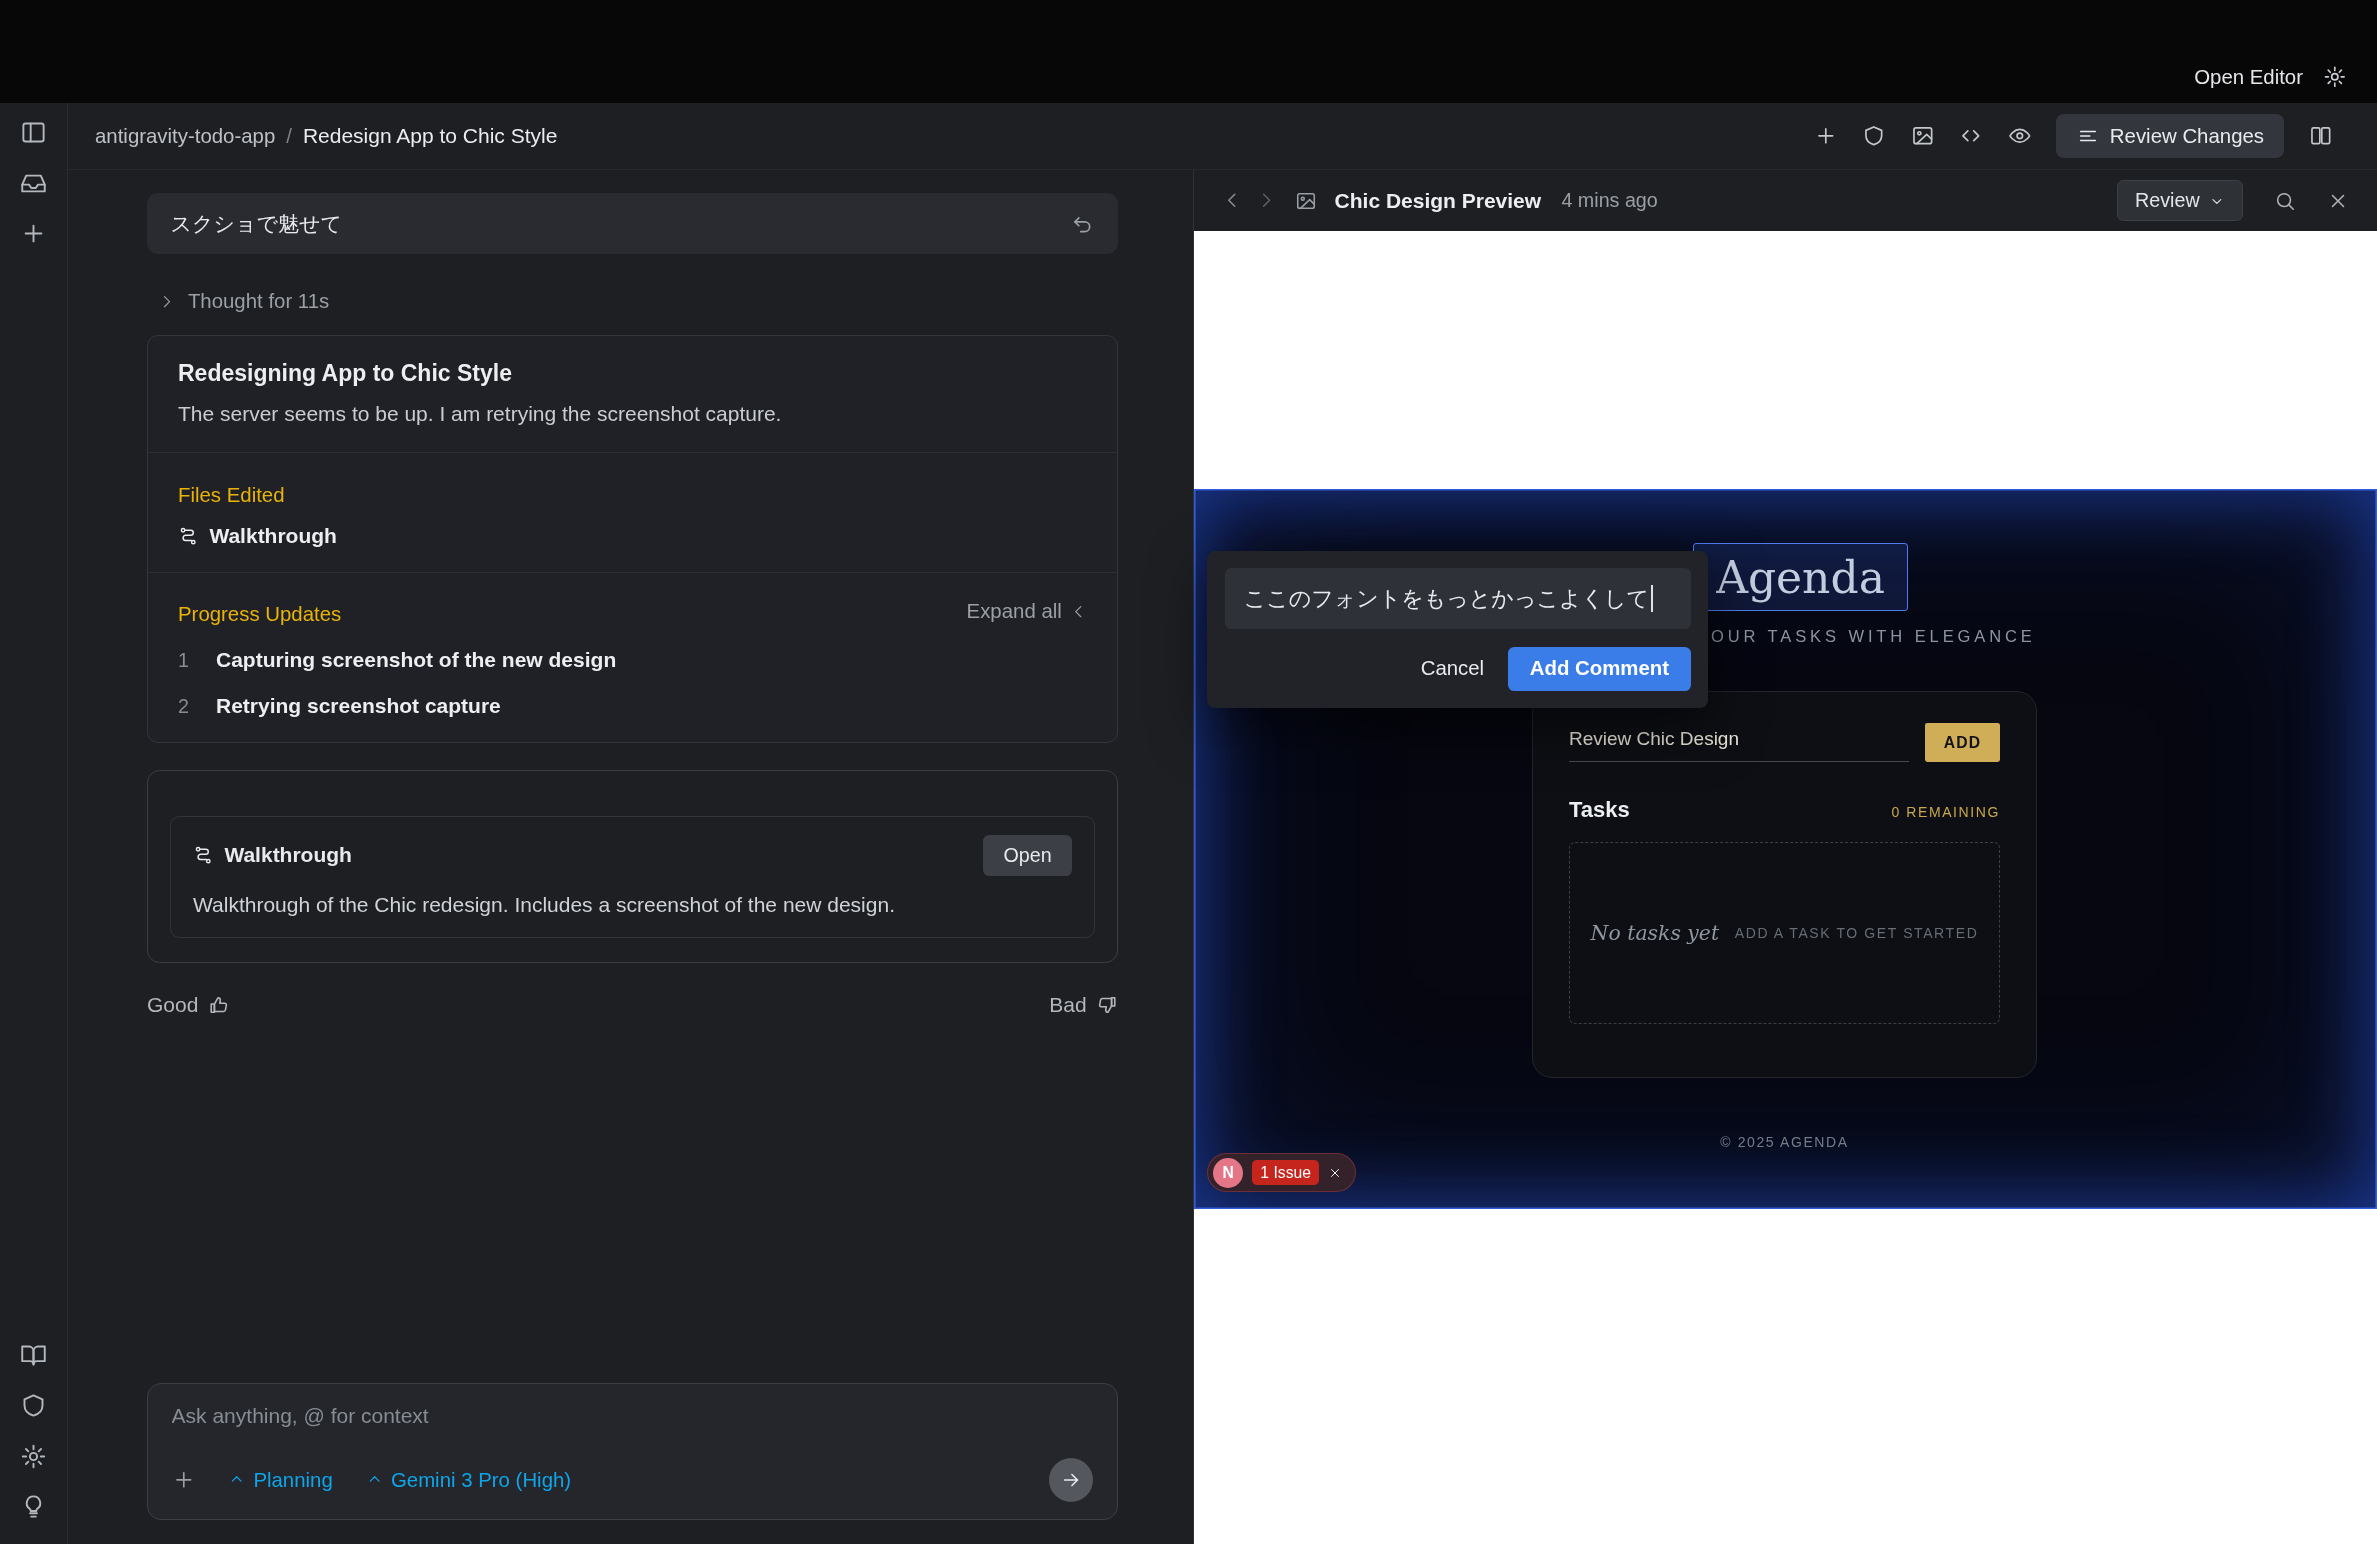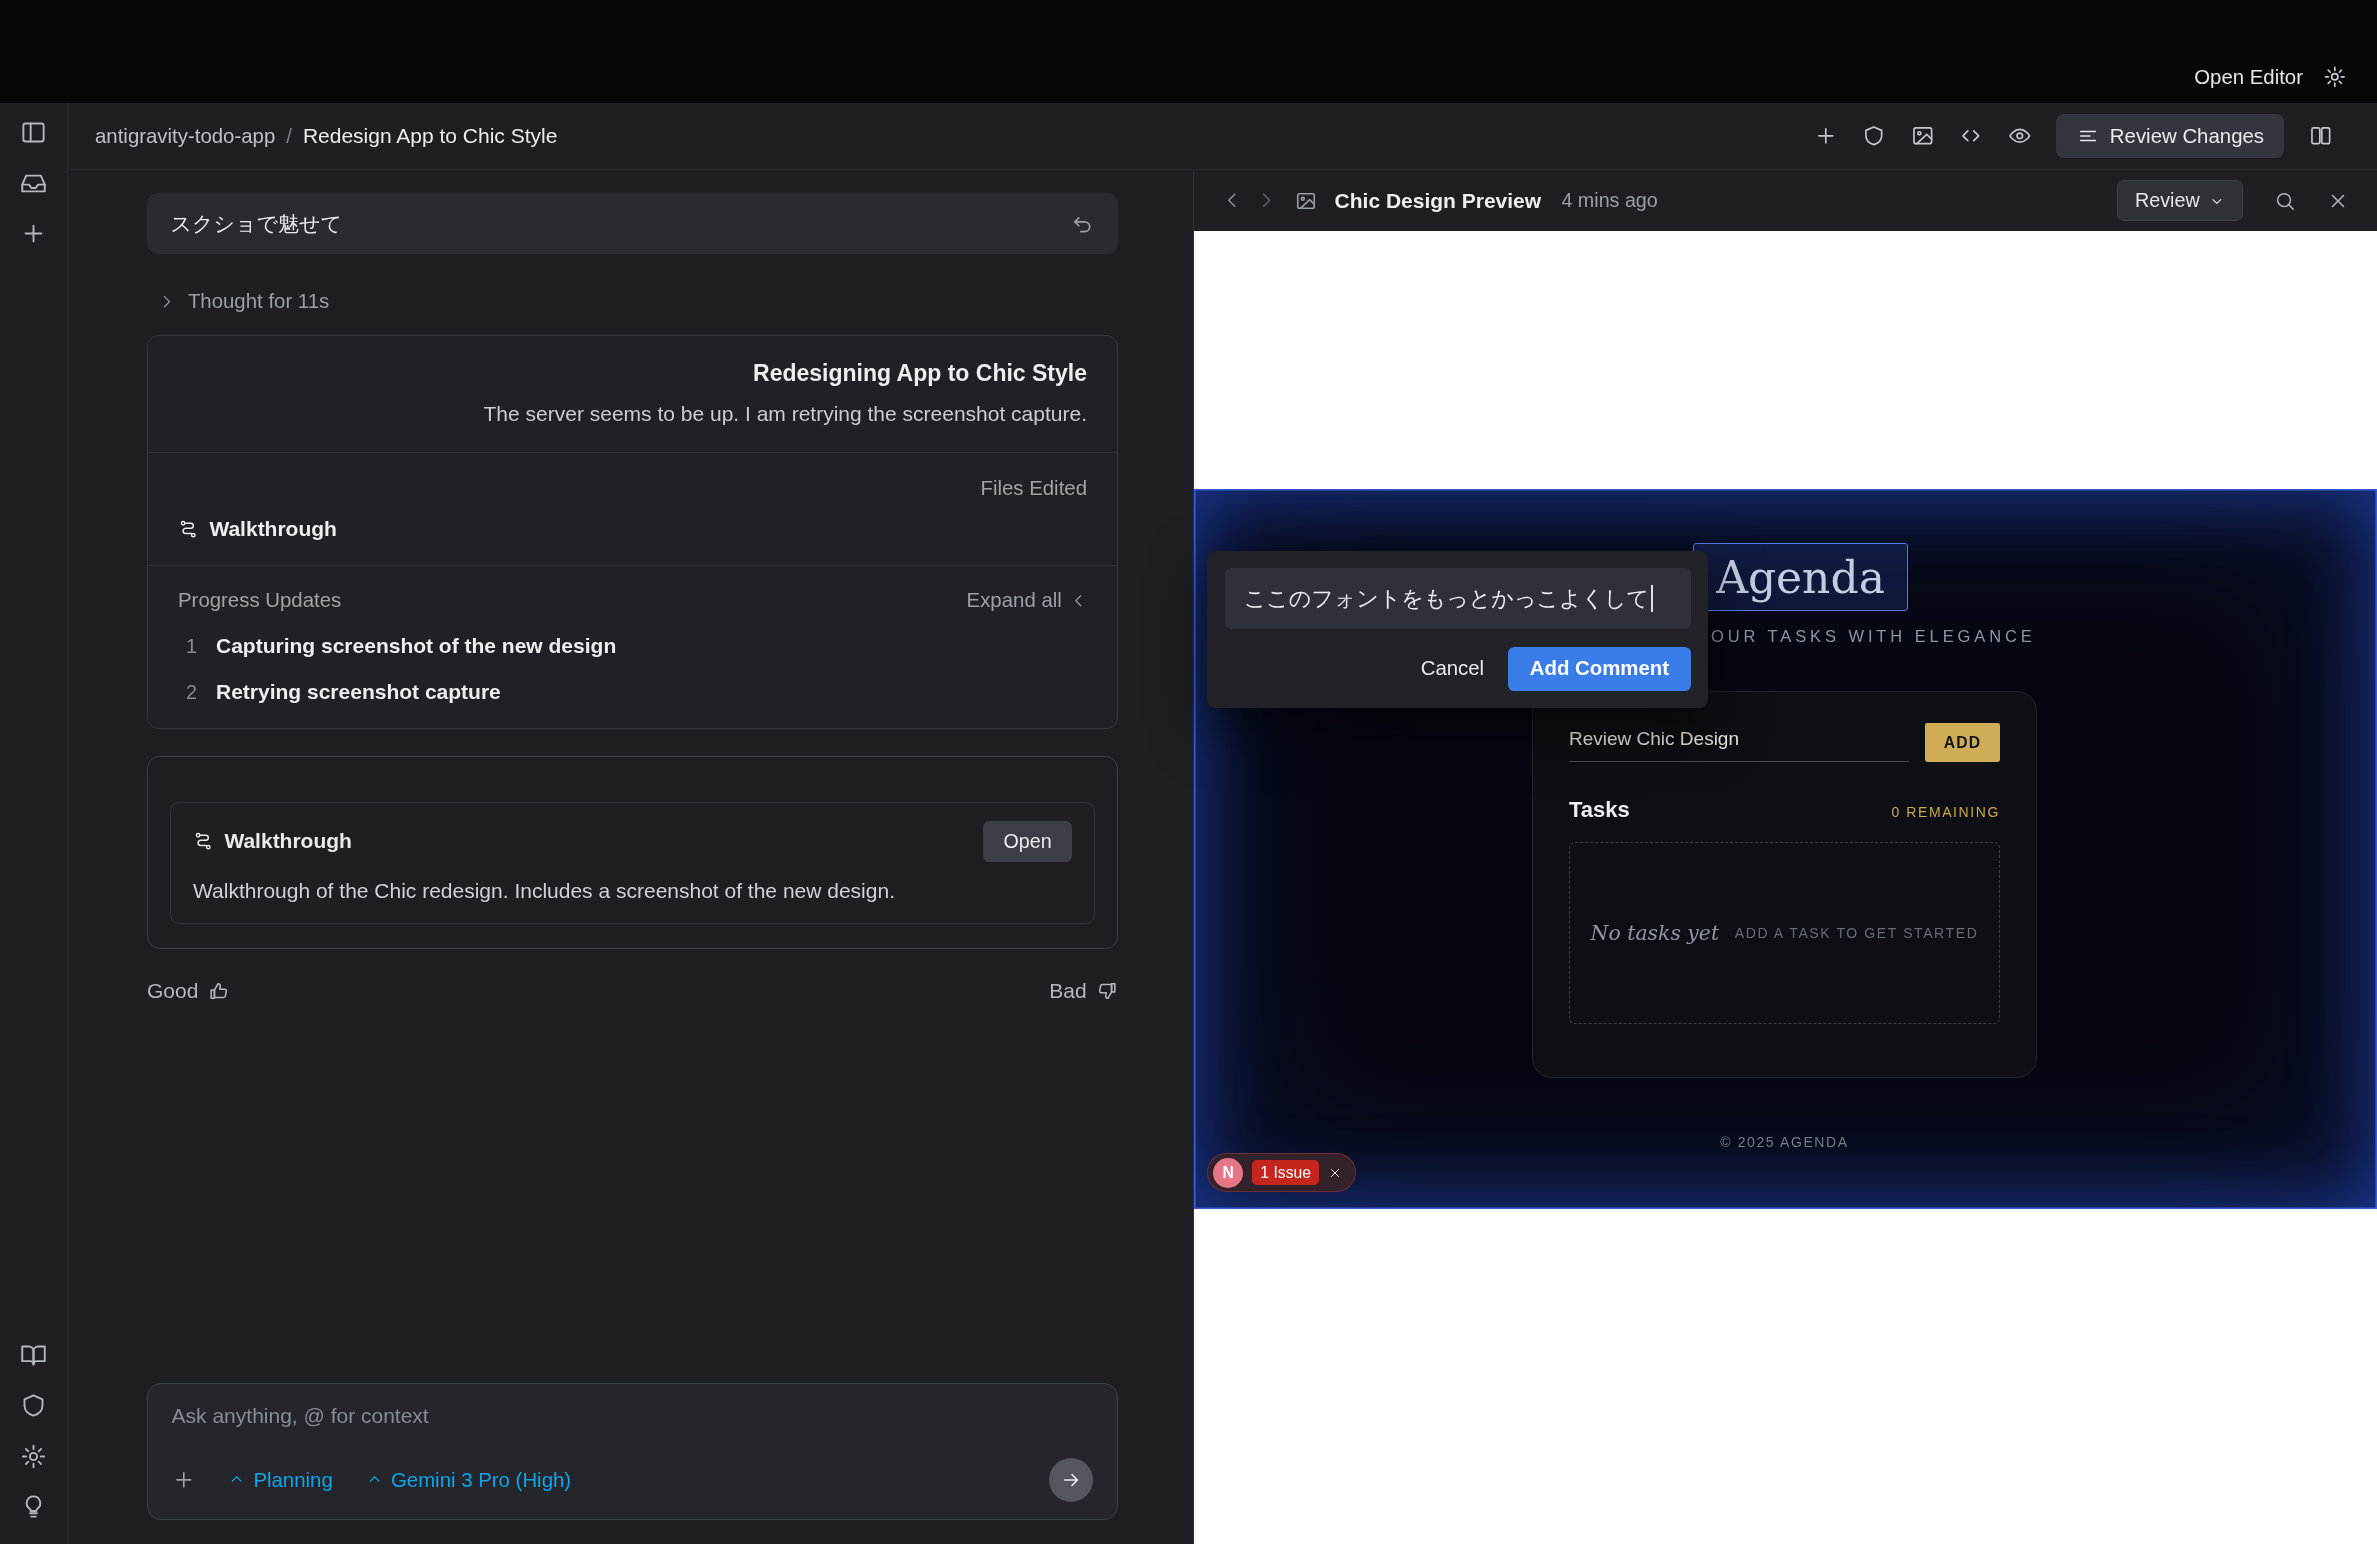--- a/index.html
+++ b/index.html
@@ -58,25 +58,25 @@
     height:61px; background:#292b30; border-radius:11px;
     display:flex; align-items:center; justify-content:space-between; padding:0 23.6px;
   }
   .user-text { font-size:21px; color:#e8eaed; }
   .undo { color:#9aa0a6; }
 
   .thought-row { margin-top:36px; display:flex; align-items:center; gap:12.6px;
     color:#9aa0a6; font-size:20.4px; padding-left:11px; }
 
   .task-card { margin-top:22px; border:0.8px solid #32353b; border-radius:11px; background:#1f2126; }
-  .sec { padding:23.6px 30px;text-align:right; }
+  .sec { padding:23.6px 30px; }
   .sec + .sec { border-top:0.8px solid #2b2e34; }
   .sec-title { font-size:23px; font-weight:bold; color:#eceef0; }
   .sec-body { margin-top:12.6px; font-size:21px; color:#c9cdd2; line-height:1.4; }
-  .subhead { font-size:20.4px; color:#a3a3a3; }
+  .subhead { font-size:20.4px; color:#eab308;margin-top:7px; }
   .file-row { margin-top:17.3px; display:flex; align-items:center; gap:11px;
     font-size:21px; font-weight:600; color:#eceef0; }
   .progress-head { display:flex; align-items:center; justify-content:space-between; }
   .expand { display:flex; align-items:center; gap:7.9px; color:#9aa0a6; font-size:20.4px; }
   .step { margin-top:22px; display:flex; gap:19px; align-items:baseline; }
   .step-num { color:#868c93; font-size:19.7px; width:19px; flex:none; }
   .step-text { font-size:21px; font-weight:600; color:#eceef0; }
 
   .response-card { margin-top:27px; border:0.8px solid #3a3e45; border-radius:12.6px; padding:23.6px 22px; }
   .resp-text { font-size:21px; line-height:1.5; color:#e8eaed; }

